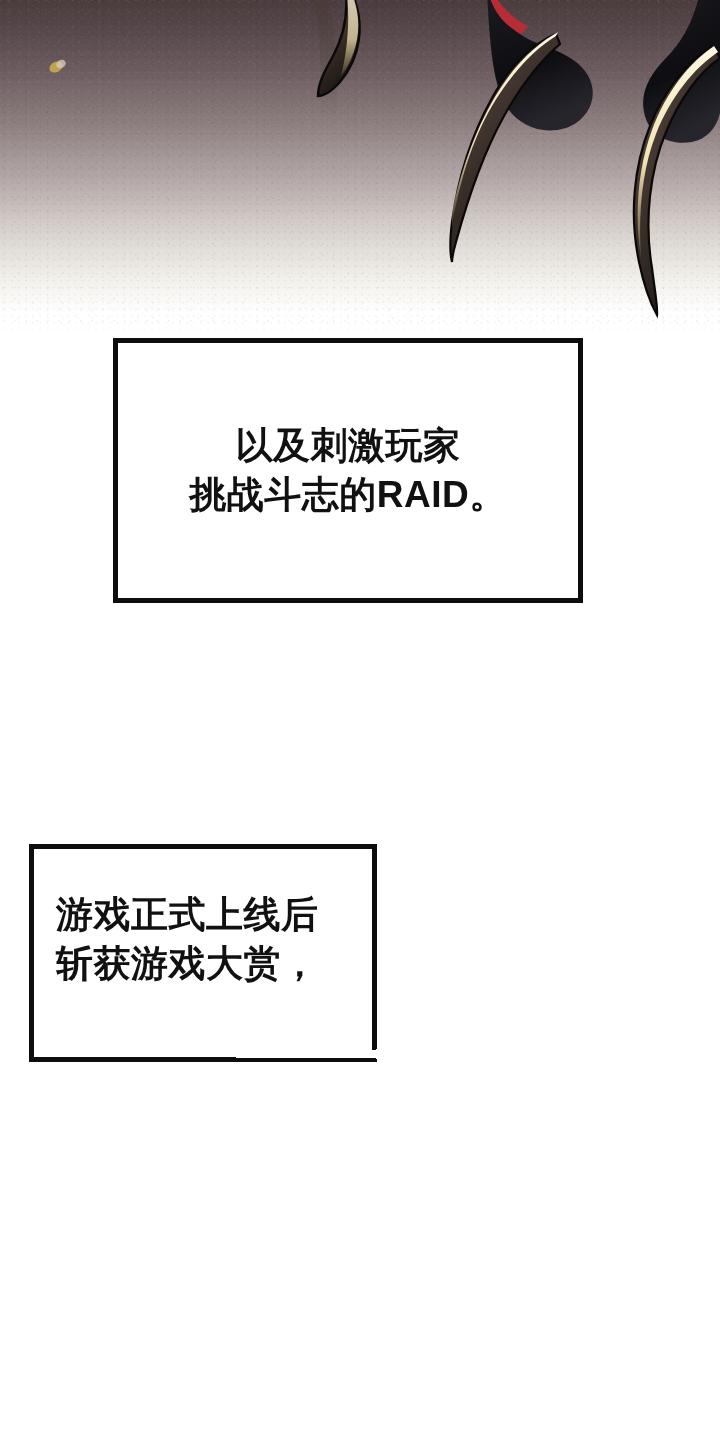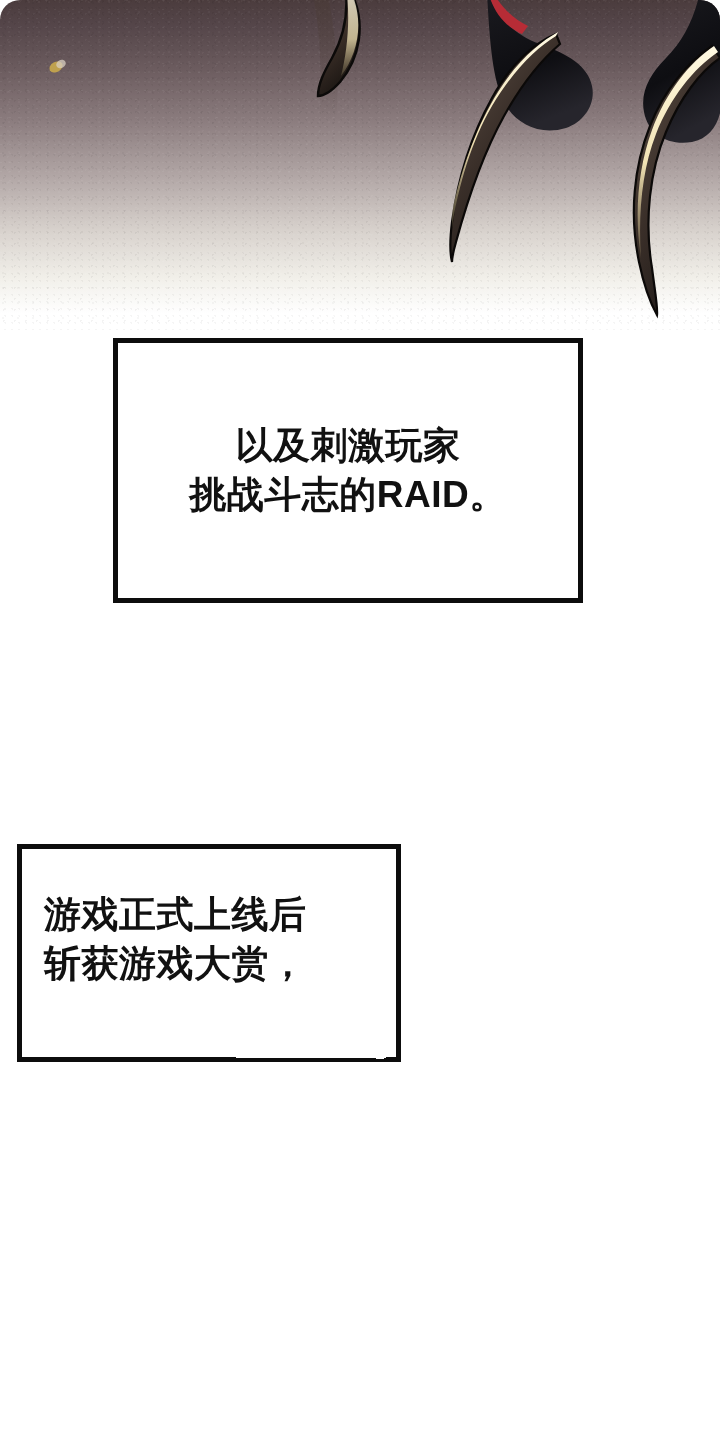--- a/index.html
+++ b/index.html
@@ -12,21 +12,20 @@
     font-family: "Liberation Sans", "DejaVu Sans", sans-serif;
   }
 
   #page {
     position: relative;
     width: 720px;
     height: 1440px;
     background: #ffffff;
     overflow: hidden;
     margin: 0 auto;
-    border-radius: 20px;
   }
 
   
   .art-panel {
     position: absolute;
     left: 0;
     top: 0;
     width: 720px;
     height: 330px;
     overflow: hidden;
@@ -96,23 +95,23 @@
     height: 265px;
     z-index: 5;
   }
   #caption-1 .box-text {
     font-size: 37px;
     line-height: 1.30;
   }
 
   
   #caption-2 {
-    left: 17px;
+    left: 29px;
     top: 844px;
-    width: 384px;
+    width: 348px;
     height: 218px;
     z-index: 4;
     align-items: flex-start;
     justify-content: flex-start;
     padding: 42px 0 0 22px;
   }
   #caption-2 .box-text {
     font-size: 37px;
     line-height: 1.32;
     text-align: left;

